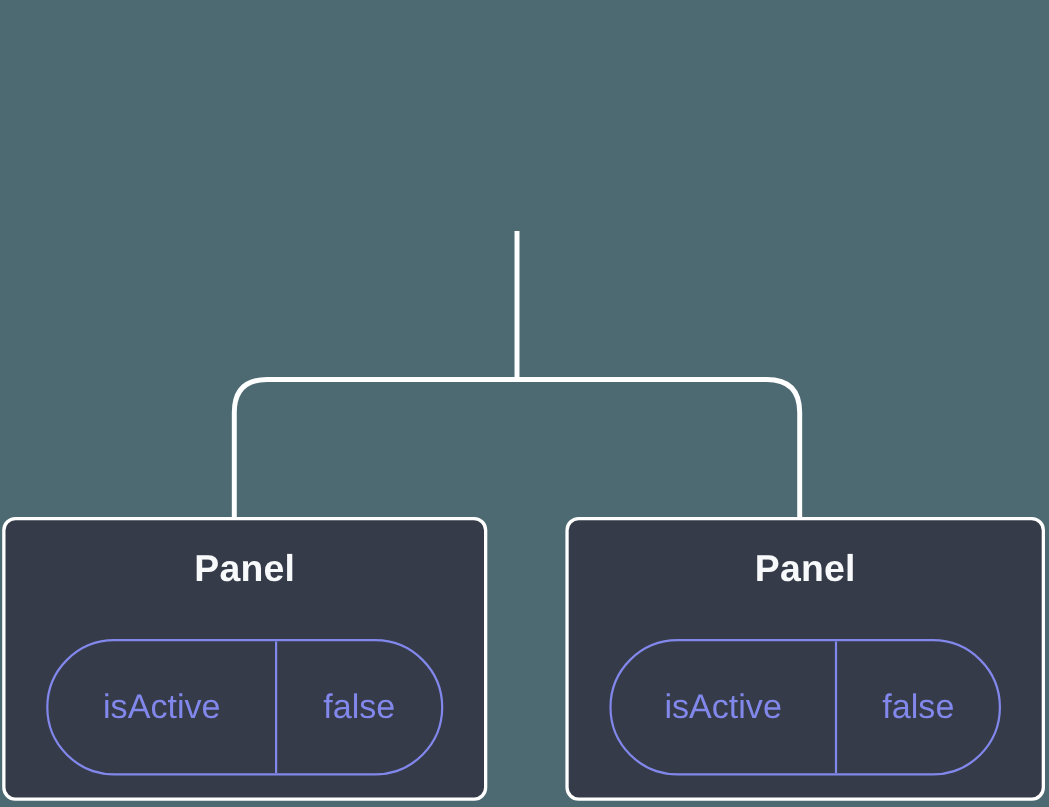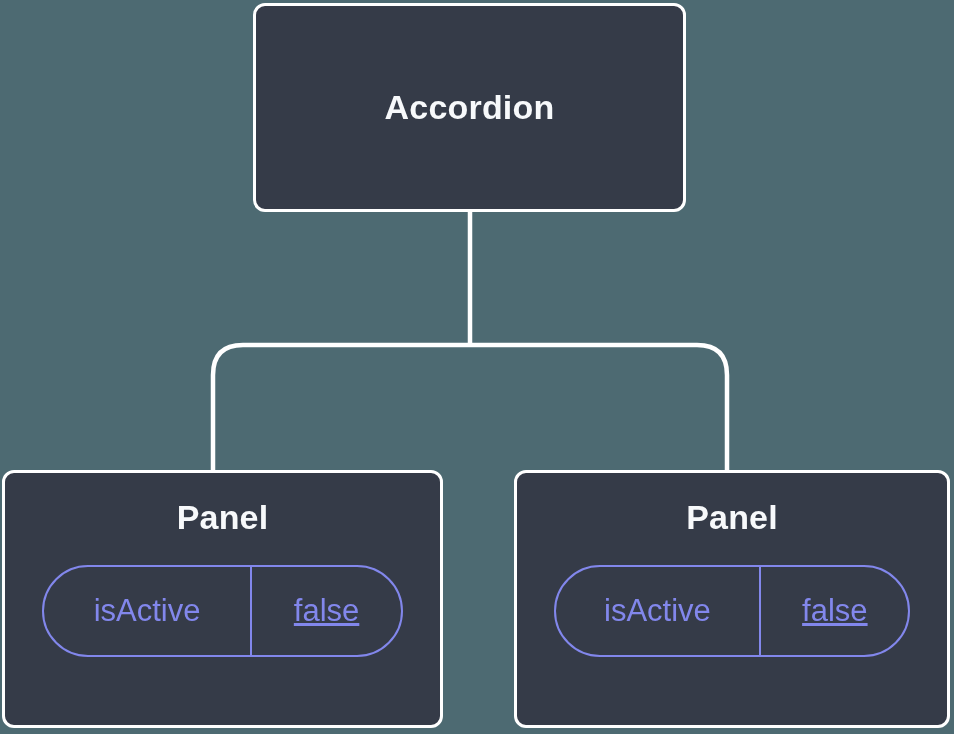--- a/index.html
+++ b/index.html
@@ -59,55 +59,52 @@
     height: 258px;
     display: flex;
     flex-direction: column;
     align-items: center;
     padding-top: 24px;
   }
   .node-panel-left  { left: 2px;   width: 441px; }
   .node-panel-right { left: 514px; width: 436px; }
   .panel-title { line-height: 40px; }
   .prop-pill {
-    margin-top: 28px;
+    margin-top: 44px;
     width: 83%;
-    height: 92px;
+    height: 124px;
     border: 2.5px solid var(--accent);
     border-radius: 999px;
     display: flex;
     align-items: stretch;
     overflow: hidden;
   }
   .prop-cell {
     display: flex;
     align-items: center;
     justify-content: center;
     font-size: 31px;
     color: var(--accent);
   }
   .prop-name {
     flex: 0 0 58.3%;
     border-right: 2.5px solid var(--accent);
   }
-  .prop-value { flex: 1 1 auto; text-decoration: underline; }
+  .prop-value { flex: 1 1 auto; }
 </style>
 </head>
 <body>
 
 <div class="canvas">
 
   <svg class="connectors" viewBox="0 0 954 734">
     <path d="M470 210 V347"></path>
     <path d="M213 473 V375 Q213 345 243 345 H697 Q727 345 727 375 V473"></path>
   </svg>
 
-  <div class="node node-root">
-    <div class="node-label">Accordion</div>
-  </div>
 
   <div class="node node-panel node-panel-left">
     <div class="node-label panel-title">Panel</div>
     <div class="prop-pill">
       <div class="prop-cell prop-name">isActive</div>
       <div class="prop-cell prop-value">false</div>
     </div>
   </div>
 
   <div class="node node-panel node-panel-right">

